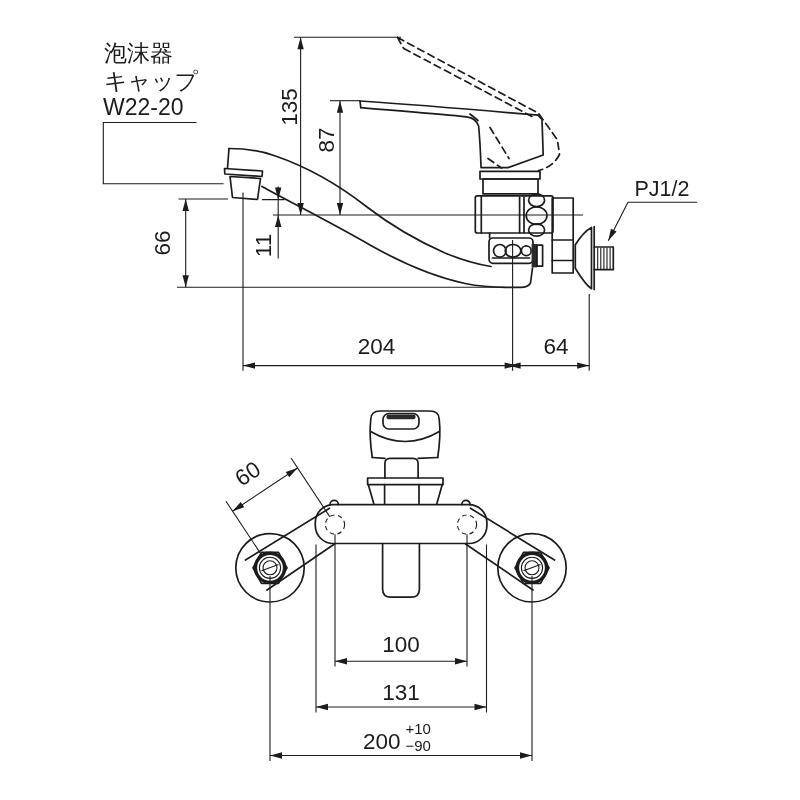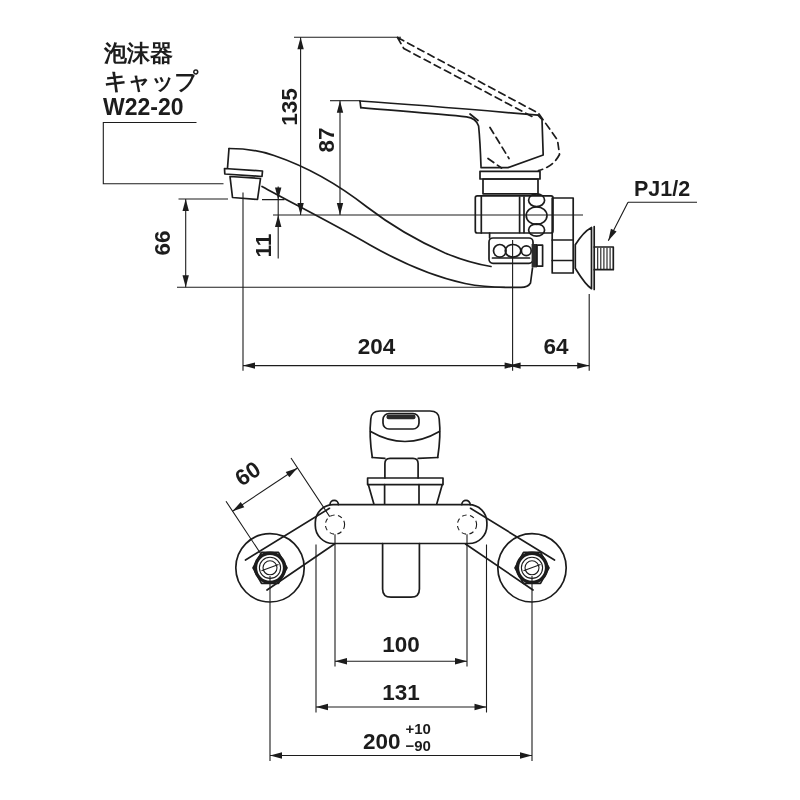--- a/index.html
+++ b/index.html
@@ -1,16 +1,16 @@
 <!DOCTYPE html>
 <html><head>
 <meta charset="utf-8">
 <style>
   html,body{margin:0;padding:0;background:#ffffff;}
-  .stage{width:739px;height:800px;background:#ffffff;position:relative;font-weight:bold;}
+  .stage{width:739px;height:800px;background:#ffffff;position:relative;}
   .ln{fill:none;stroke:#1c1c1c;stroke-width:1.7;stroke-linecap:round;stroke-linejoin:round;}
   .tn{fill:none;stroke:#1c1c1c;stroke-width:1.1;stroke-linecap:butt;stroke-linejoin:miter;}
   .dash{stroke-dasharray:7 4.5;}
   .dash2{stroke-dasharray:4.5 3.5;}
   .bold{stroke-width:3.4;}
   .ah{fill:#1c1c1c;stroke:none;}
   .darkfill{fill:#2b2b2b;stroke:none;}
   text{fill:#1c1c1c;font-family:"Liberation Sans",sans-serif;}
   .dimtxt{font-size:22.5px;}
   .small{font-size:15px;}

